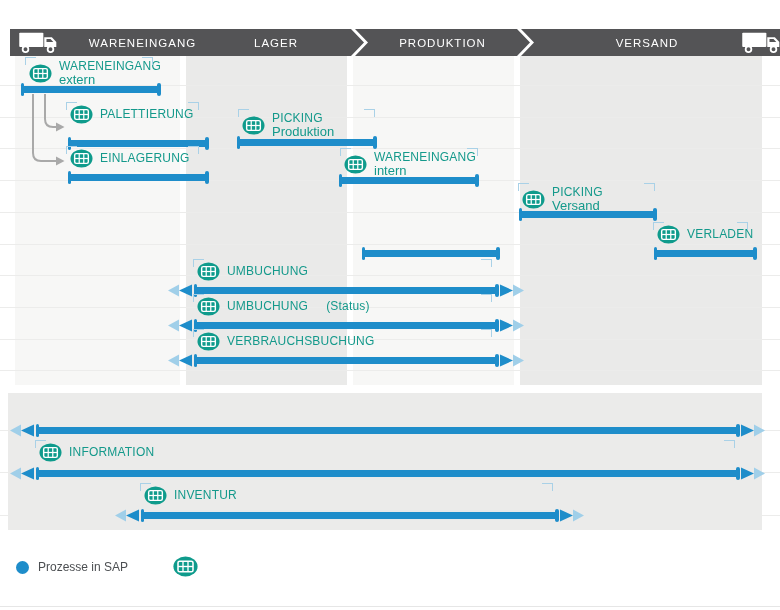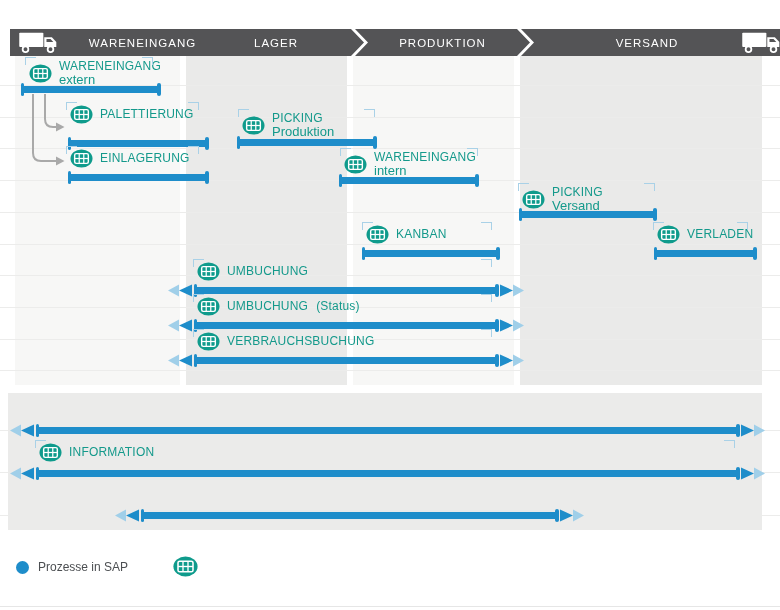--- a/index.html
+++ b/index.html
@@ -31,21 +31,21 @@
   
   .proc{position:absolute;z-index:3;}
   .br{position:absolute;width:10px;height:7px;}
   .brl{left:0;top:0;border-left:1.5px solid #a9d1e7;border-top:1.5px solid #a9d1e7;}
   .brr{right:0;top:0;border-right:1.5px solid #a9d1e7;border-top:1.5px solid #a9d1e7;}
   .prow{display:flex;align-items:center;gap:7px;padding:3px 0 0 4px;}
   .appicon{flex:0 0 auto;width:23px;height:19px;line-height:0;}
   .ptxt{color:#14998b;}
   .l1{font-size:12px;line-height:13px;letter-spacing:.2px;white-space:nowrap;}
   .l2{font-size:13px;line-height:13px;white-space:nowrap;}
-  .note{margin-left:8px;}
+  .note{margin-left:18px;}
 
   
   .bar{position:absolute;height:7px;background:#1e8dca;z-index:3;}
   .bar::before,.bar::after{content:"";position:absolute;top:-3px;width:3.5px;height:13px;background:#1e8dca;border-radius:2px;}
   .bar::before{left:-1.5px;}
   .bar::after{right:-1.5px;}
   .arrL,.arrR{position:absolute;top:50%;transform:translateY(-50%);width:24px;height:13px;}
   .arrL{right:100%;margin-right:3px;}
   .arrR{left:100%;margin-left:3px;}
   .arrL::after{content:"";position:absolute;right:0;top:0;width:0;height:0;border:6.5px solid transparent;border-left:0;border-right:13px solid #1e8dca;}
@@ -238,38 +238,20 @@
   </svg>
 </span>
       <div class="ptxt">
         <div class="l1">PICKING</div>
         <div class="l2">Versand</div>
       </div>
     </div>
   </div>
   <div class="bar" style="left:520px;top:211px;width:135px"></div>
 
-  <div class="proc" style="left:362px;top:222px;width:130px">
-    <i class="br brl"></i>
-    <i class="br brr"></i>
-    <div class="prow">
-      <span class="appicon">
-  <svg viewBox="0 0 24 20" width="100%" height="100%">
-    <ellipse cx="12" cy="10" rx="11.6" ry="9.6" fill="#0f9b8c"></ellipse>
-    <rect x="4.8" y="4.9" width="14.4" height="10.2" rx="1.6" fill="none" stroke="#fff" stroke-width="1.5"></rect>
-    <line x1="9.6" y1="4.9" x2="9.6" y2="15.1" stroke="#fff" stroke-width="1.3"></line>
-    <line x1="14.4" y1="4.9" x2="14.4" y2="15.1" stroke="#fff" stroke-width="1.3"></line>
-    <line x1="4.8" y1="10" x2="19.2" y2="10" stroke="#fff" stroke-width="1.3"></line>
-  </svg>
-</span>
-      <div class="ptxt">
-          <div class="l1">KANBAN</div>
-        </div>
-    </div>
-  </div>
   <div class="bar" style="left:363px;top:250px;width:135px"></div>
 
   <div class="proc" style="left:653px;top:222px;width:95px">
     <i class="br brl"></i>
     <i class="br brr"></i>
     <div class="prow">
       <span class="appicon">
   <svg viewBox="0 0 24 20" width="100%" height="100%">
     <ellipse cx="12" cy="10" rx="11.6" ry="9.6" fill="#0f9b8c"></ellipse>
     <rect x="4.8" y="4.9" width="14.4" height="10.2" rx="1.6" fill="none" stroke="#fff" stroke-width="1.5"></rect>
@@ -375,20 +357,38 @@
       <div class="ptxt">
           <div class="l1">INFORMATION</div>
         </div>
     </div>
   </div>
   <div class="bar" style="left:37px;top:470px;width:701px">
     <span class="arrL"></span>
     <span class="arrR"></span>
   </div>
 
+  <div class="proc" style="left:140px;top:483px;width:413px">
+    <i class="br brl"></i>
+    <i class="br brr"></i>
+    <div class="prow">
+      <span class="appicon">
+  <svg viewBox="0 0 24 20" width="100%" height="100%">
+    <ellipse cx="12" cy="10" rx="11.6" ry="9.6" fill="#0f9b8c"></ellipse>
+    <rect x="4.8" y="4.9" width="14.4" height="10.2" rx="1.6" fill="none" stroke="#fff" stroke-width="1.5"></rect>
+    <line x1="9.6" y1="4.9" x2="9.6" y2="15.1" stroke="#fff" stroke-width="1.3"></line>
+    <line x1="14.4" y1="4.9" x2="14.4" y2="15.1" stroke="#fff" stroke-width="1.3"></line>
+    <line x1="4.8" y1="10" x2="19.2" y2="10" stroke="#fff" stroke-width="1.3"></line>
+  </svg>
+</span>
+      <div class="ptxt">
+          <div class="l1">INVENTUR</div>
+        </div>
+    </div>
+  </div>
   <div class="bar" style="left:142px;top:512px;width:415px">
     <span class="arrL"></span>
     <span class="arrR"></span>
   </div>
 
   <span class="legend-dot"></span>
   <span class="legend-text lt-sap">Prozesse in SAP</span>
   <span class="legend-appicon appicon">
   <svg viewBox="0 0 24 20" width="100%" height="100%">
     <ellipse cx="12" cy="10" rx="11.6" ry="9.6" fill="#0f9b8c"></ellipse>

